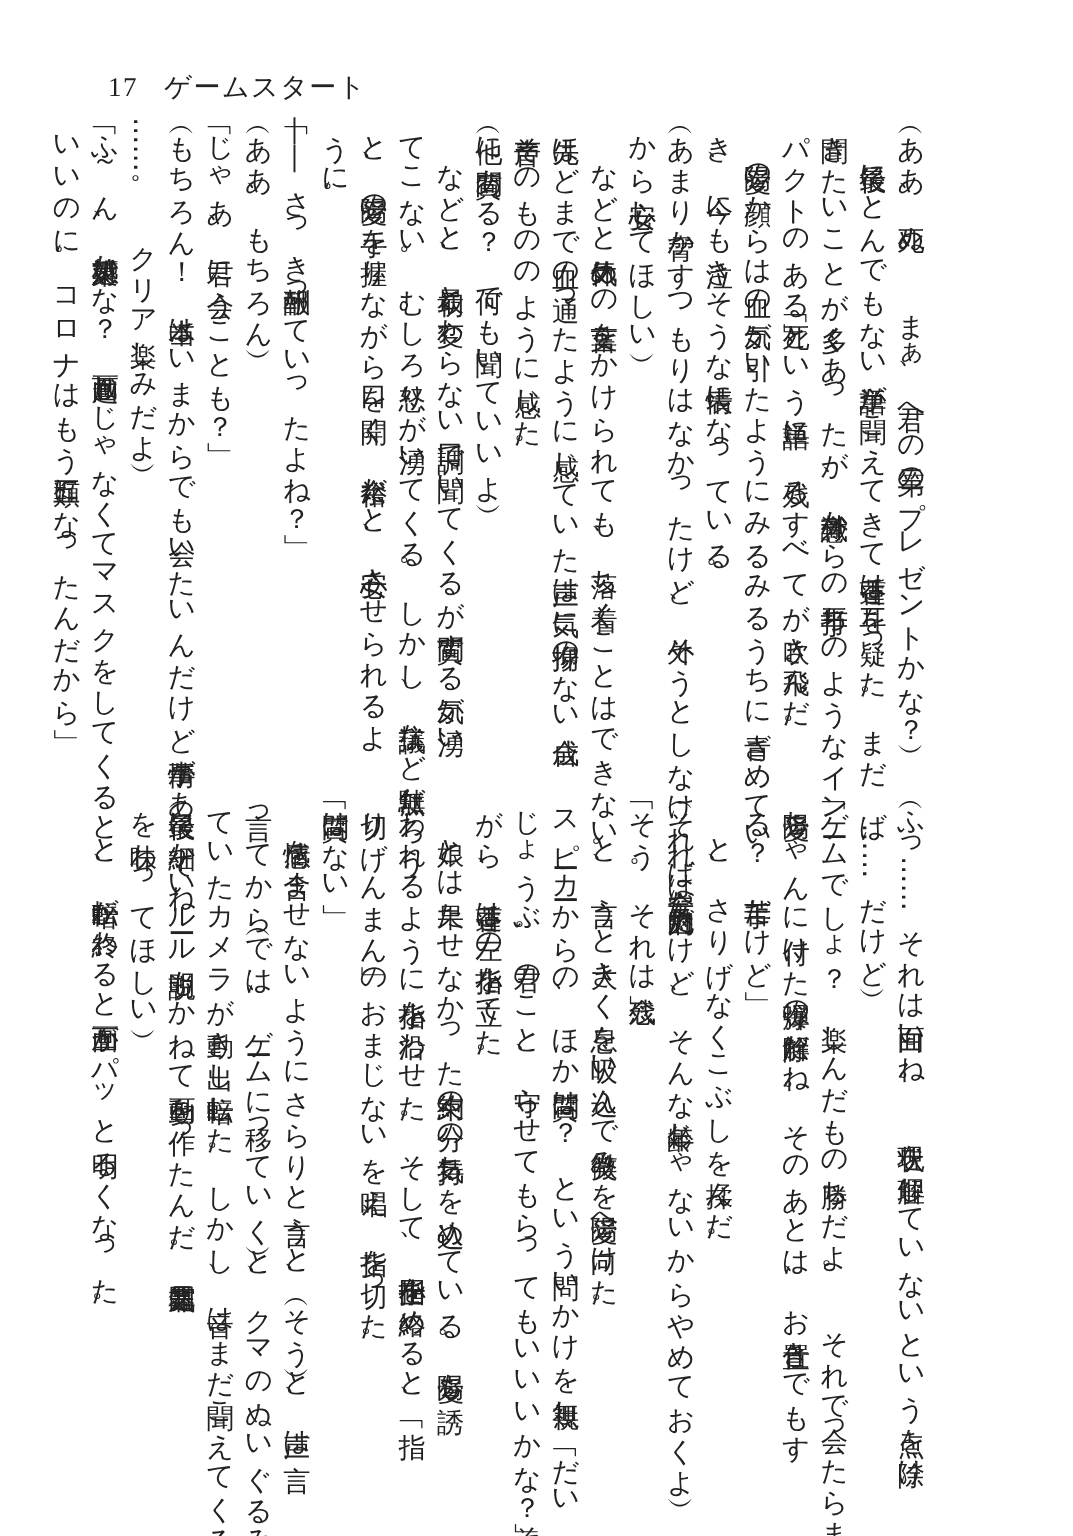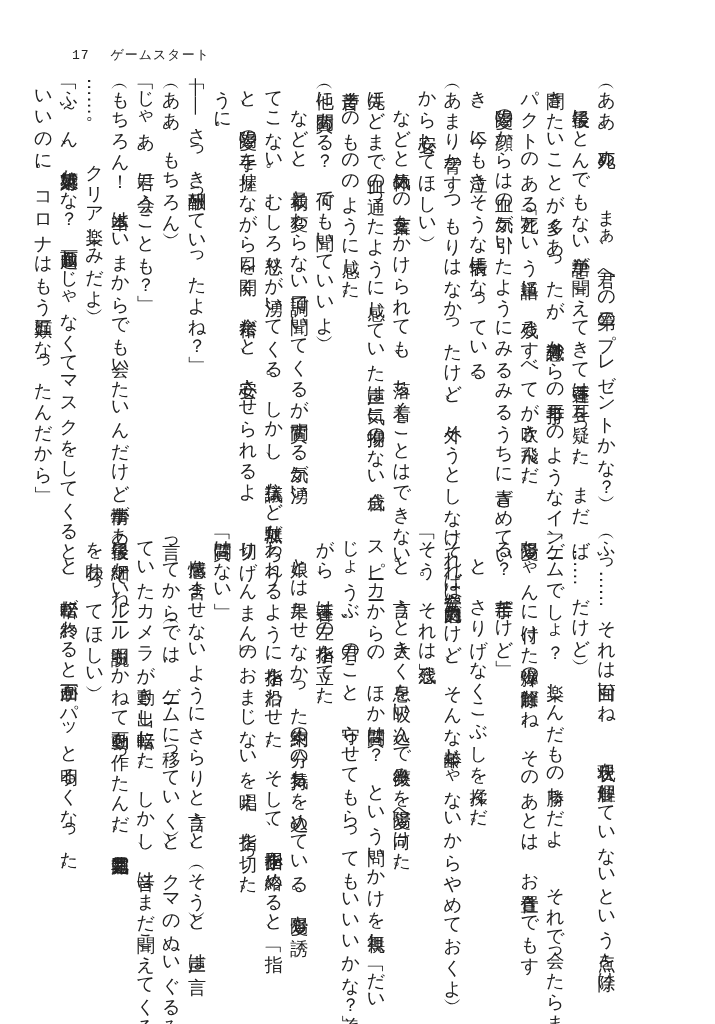--- a/index.html
+++ b/index.html
@@ -1,22 +1,22 @@
 <!DOCTYPE html>
 <html><head>
 <meta charset="utf-8">
 <style>
   html, body { margin: 0; padding: 0; }
   body {
     width: 715px; height: 1024px; background: #ffffff; position: relative; overflow: hidden;
     font-family: "DejaVu Serif", "Liberation Serif", serif; color: #222;
   }
   .header {
-    position: absolute; left: 72px; top: 46px; font-size: 13px; letter-spacing: 1px;
-    font-family: Liberation Mono, monospace; color: #222;
+    position: absolute; left: 72px; top: 46px; font-size: 18px; letter-spacing: 1px;
+    font-family: Liberation Serif, serif; color: #222;
   }
   .header .pnum { margin-right: 12px; }
   .block {
     position: absolute;
     writing-mode: vertical-rl;
     font-family: "DejaVu Sans", "Liberation Sans", sans-serif;
     font-size: 18.2px;
     line-height: 25.6px;
     letter-spacing: 0.2px;
     white-space: nowrap;

